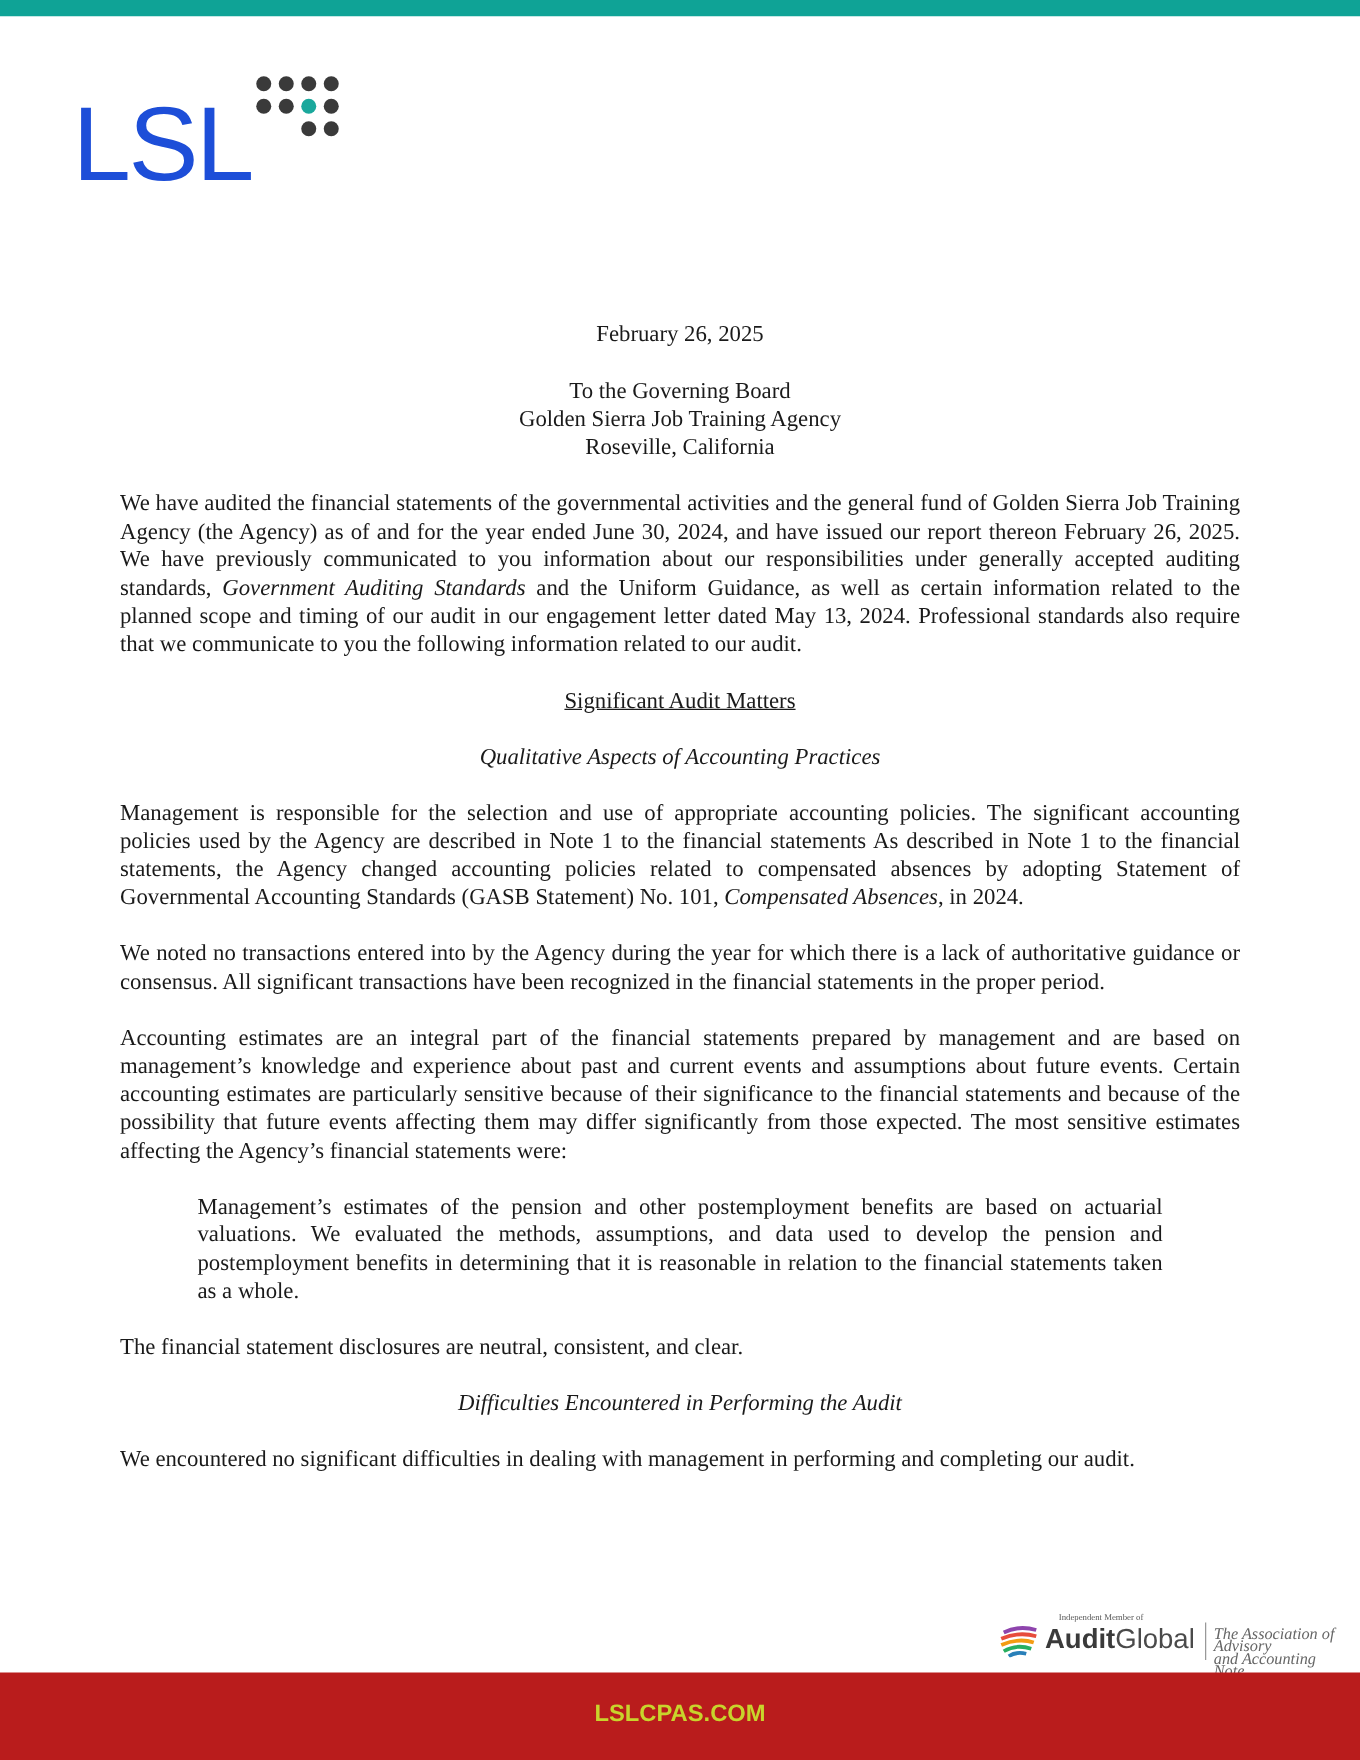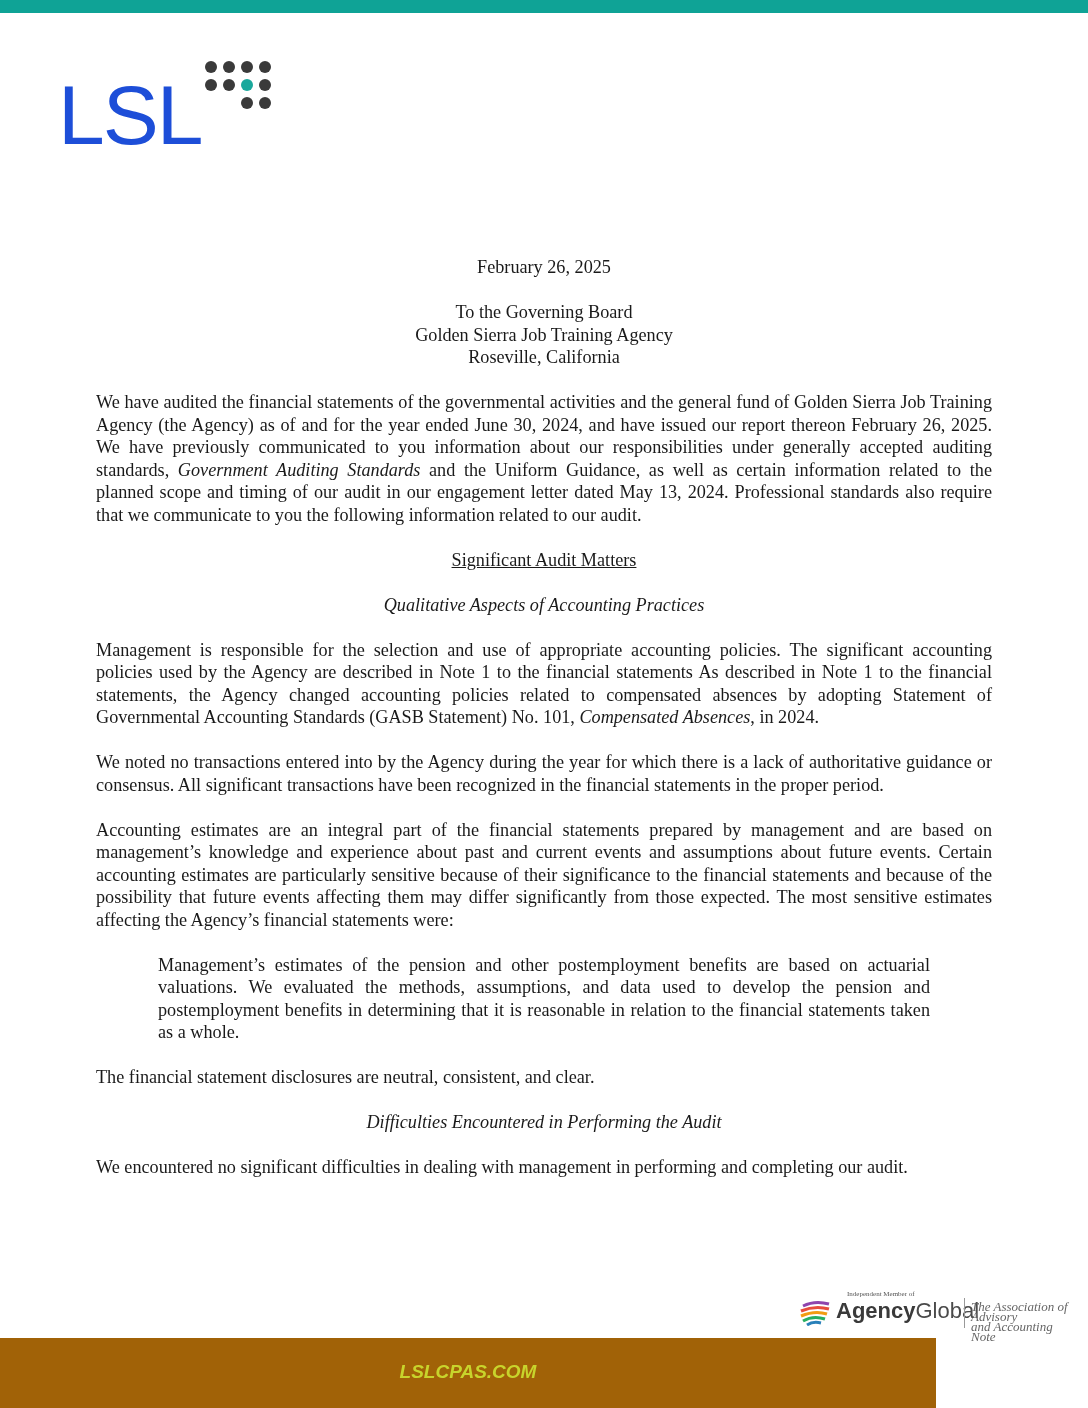--- a/index.html
+++ b/index.html
@@ -18,21 +18,21 @@
   .u { text-decoration:underline; }
   .i { font-style:italic;margin-top:40px; }
   .indent { margin-left:62px !important; margin-right:62px !important; }
   .pg { position:absolute; right:14px; top:1290px; width:275px; height:42px; }
   .pg-small { position:absolute; left:48px; top:0; font-size:7px; color:#555; }
   .pg-name { position:absolute; left:37px; top:8px; font-family:"Liberation Sans", sans-serif; font-size:22px; color:#4a4a4a; }
   .pg-name b { font-weight:bold; color:#3a3a3a; }
   .pg-sep { position:absolute; left:165px; top:8px; width:1px; height:30px; background:#999; }
   .pg-tag { position:absolute; left:172px; top:12px; font-size:13px; font-style:italic; color:#666; line-height:10px; }
   .pg-swirl { position:absolute; left:0; top:10px; width:32px; height:26px; }
-  .footer { position:absolute; left:0; top:1338px; width:936px; height:70px; background:#a16207;font-style:italic; }
+  .footer { position:absolute; left:0; top:1338px; width:1088px; height:70px; background:#b91c1c; }
   .footer-link { position:absolute; left:0; width:100%; top:23px; text-align:center; font-family:"Liberation Sans", sans-serif;
                  font-weight:bold; font-size:19px; color:#c8d42c; }
 </style>
 </head>
 <body>
 
 <div class="top-band"></div>
 
 <div class="logo">
   <div class="logo-text">LSL</div>
@@ -71,20 +71,20 @@
 
 <div class="pg">
   <svg class="pg-swirl" viewBox="0 0 32 26">
     <path d="M4 6 Q16 0 30 4" stroke="#8e44ad" stroke-width="3" fill="none"></path>
     <path d="M2 11 Q16 5 30 9" stroke="#e74c3c" stroke-width="3" fill="none"></path>
     <path d="M2 16 Q16 10 28 14" stroke="#f39c12" stroke-width="3" fill="none"></path>
     <path d="M4 21 Q14 15 26 19" stroke="#27ae60" stroke-width="3" fill="none"></path>
     <path d="M8 25 Q14 21 22 23" stroke="#2980b9" stroke-width="3" fill="none"></path>
   </svg>
   <div class="pg-small">Independent Member of</div>
-  <div class="pg-name"><b>Agency</b><span>Global</span></div>
+  <div class="pg-name"><b>Audit</b><span>Global</span></div>
   <div class="pg-sep"></div>
   <div class="pg-tag"><span>The Association of Advisory</span><br><span>and Accounting Note</span></div>
 </div>
 
 <div class="footer">
   <div class="footer-link">LSLCPAS.COM</div>
 </div>
 
 </body></html>

